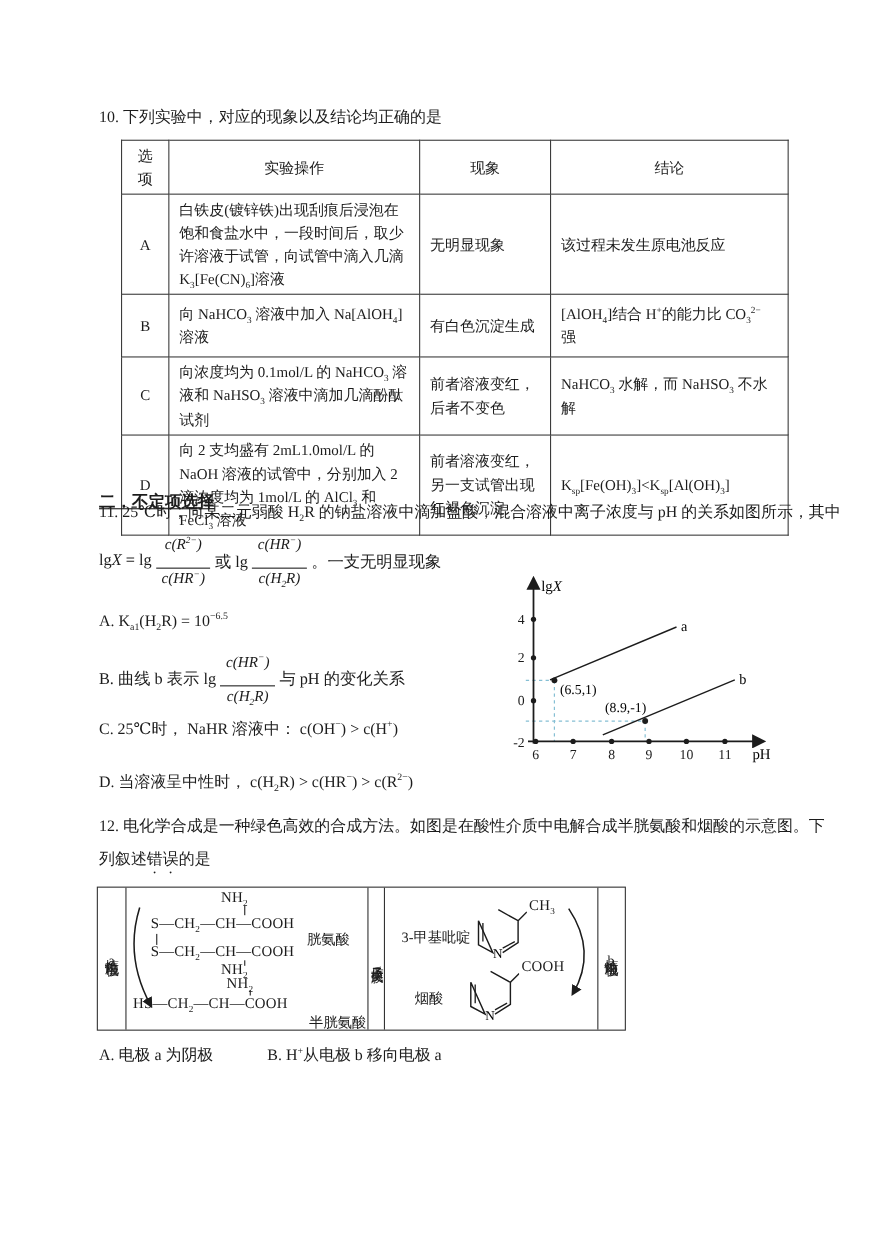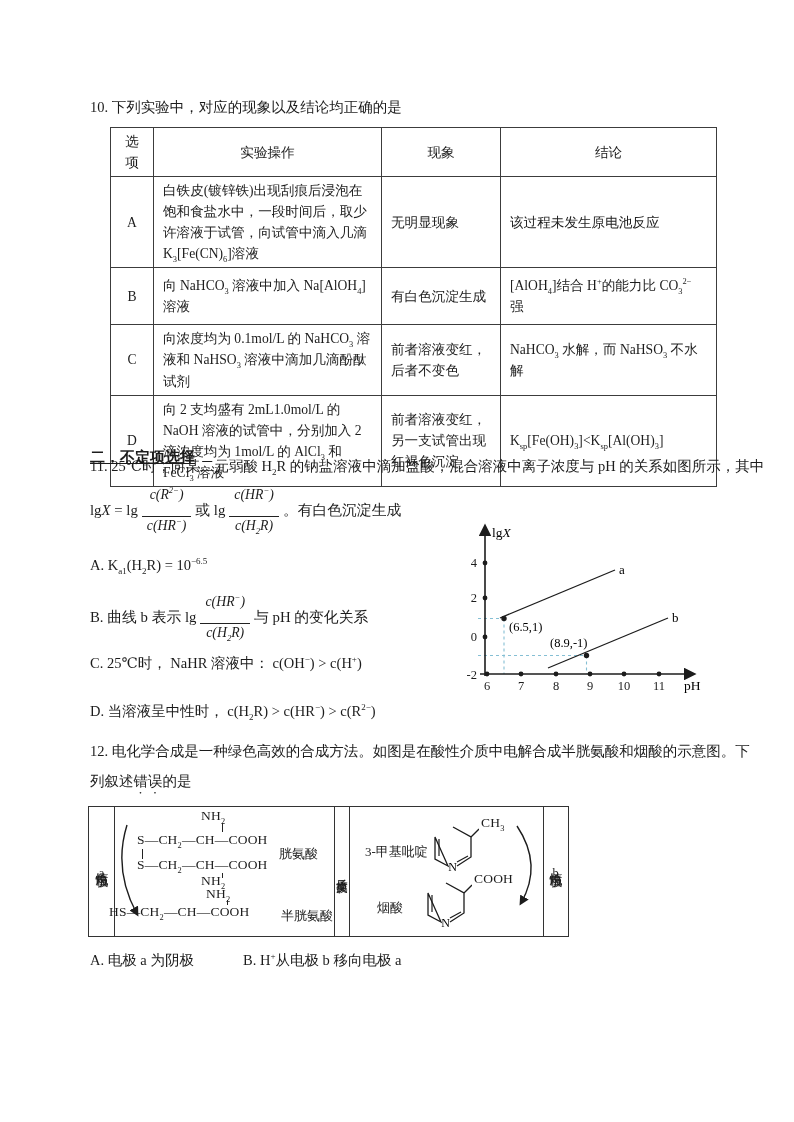--- a/index.html
+++ b/index.html
@@ -97,21 +97,21 @@
     <span>lg</span><span class="itx">X</span>&nbsp;<span>= lg</span>
     <span class="frac">
       <span class="fn">c(R<sup>2−</sup>)</span>
       <span class="fd">c(HR<sup>−</sup>)</span>
     </span>
     <span>或 lg</span>
     <span class="frac">
       <span class="fn">c(HR<sup>−</sup>)</span>
       <span class="fd">c(H<sub>2</sub>R)</span>
     </span>
-    <span>。有白色沉淀生成</span>
+    <span>。一支无明显现象</span>
   </div>
 
   <div class="abs t nowrap" style="left:90px;top:555px;">A. K<sub>a1</sub>(H<sub>2</sub>R) = 10<sup>−6.5</sup></div>
 
   <div class="abs frow" style="left:90px;top:594px;">
     <span>B. 曲线 b 表示 lg</span>
     <span class="frac">
       <span class="fn">c(HR<sup>−</sup>)</span>
       <span class="fd">c(H<sub>2</sub>R)</span>
     </span>
@@ -206,22 +206,22 @@
     <span class="struct" style="left:112px;top:1px;">NH<sub>2</sub></span>
     <div class="bond" style="left:133px;top:16px;height:9px;"></div>
     <span class="struct" style="left:48px;top:25px;">S—CH<sub>2</sub>—CH—COOH</span>
     <div class="bond" style="left:53px;top:42px;height:10px;"></div>
     <span class="struct" style="left:48px;top:50px;">S—CH<sub>2</sub>—CH—COOH</span>
     <span class="dlabel" style="left:190px;top:38px;">胱氨酸</span>
     <div class="bond" style="left:133px;top:66px;height:5px;"></div>
     <span class="struct" style="left:112px;top:66px;">NH<sub>2</sub></span>
     <span class="struct" style="left:117px;top:79px;">NH<sub>2</sub></span>
     <div class="bond" style="left:138px;top:93px;height:5px;"></div>
-    <span class="struct" style="left:20px;top:97px;">HS—CH<sub>2</sub>—CH—COOH</span>
-    <span class="dlabel" style="left:192px;top:100px;">半胱氨酸</span>
+    <span class="struct" style="left:32px;top:97px;">HS—CH<sub>2</sub>—CH—COOH</span>
+    <span class="dlabel" style="left:192px;top:114px;">半胱氨酸</span>
 
     <svg class="abs" style="left:24px;top:15px;" width="34" height="100" viewBox="0 0 34 100">
       <defs>
           <marker id="arr2" viewBox="0 0 10 10" refX="7" refY="5" markerWidth="7" markerHeight="7" orient="auto-start-reverse">
         <path d="M0,0 L10,5 L0,10 z" fill="#1c1c1c"></path>
           </marker>
         </defs>
       <path d="M 14 3 Q 0 48 24 92" fill="none" stroke="#1c1c1c" stroke-width="1.4" marker-end="url(#arr2)"></path>
     </svg>
 

